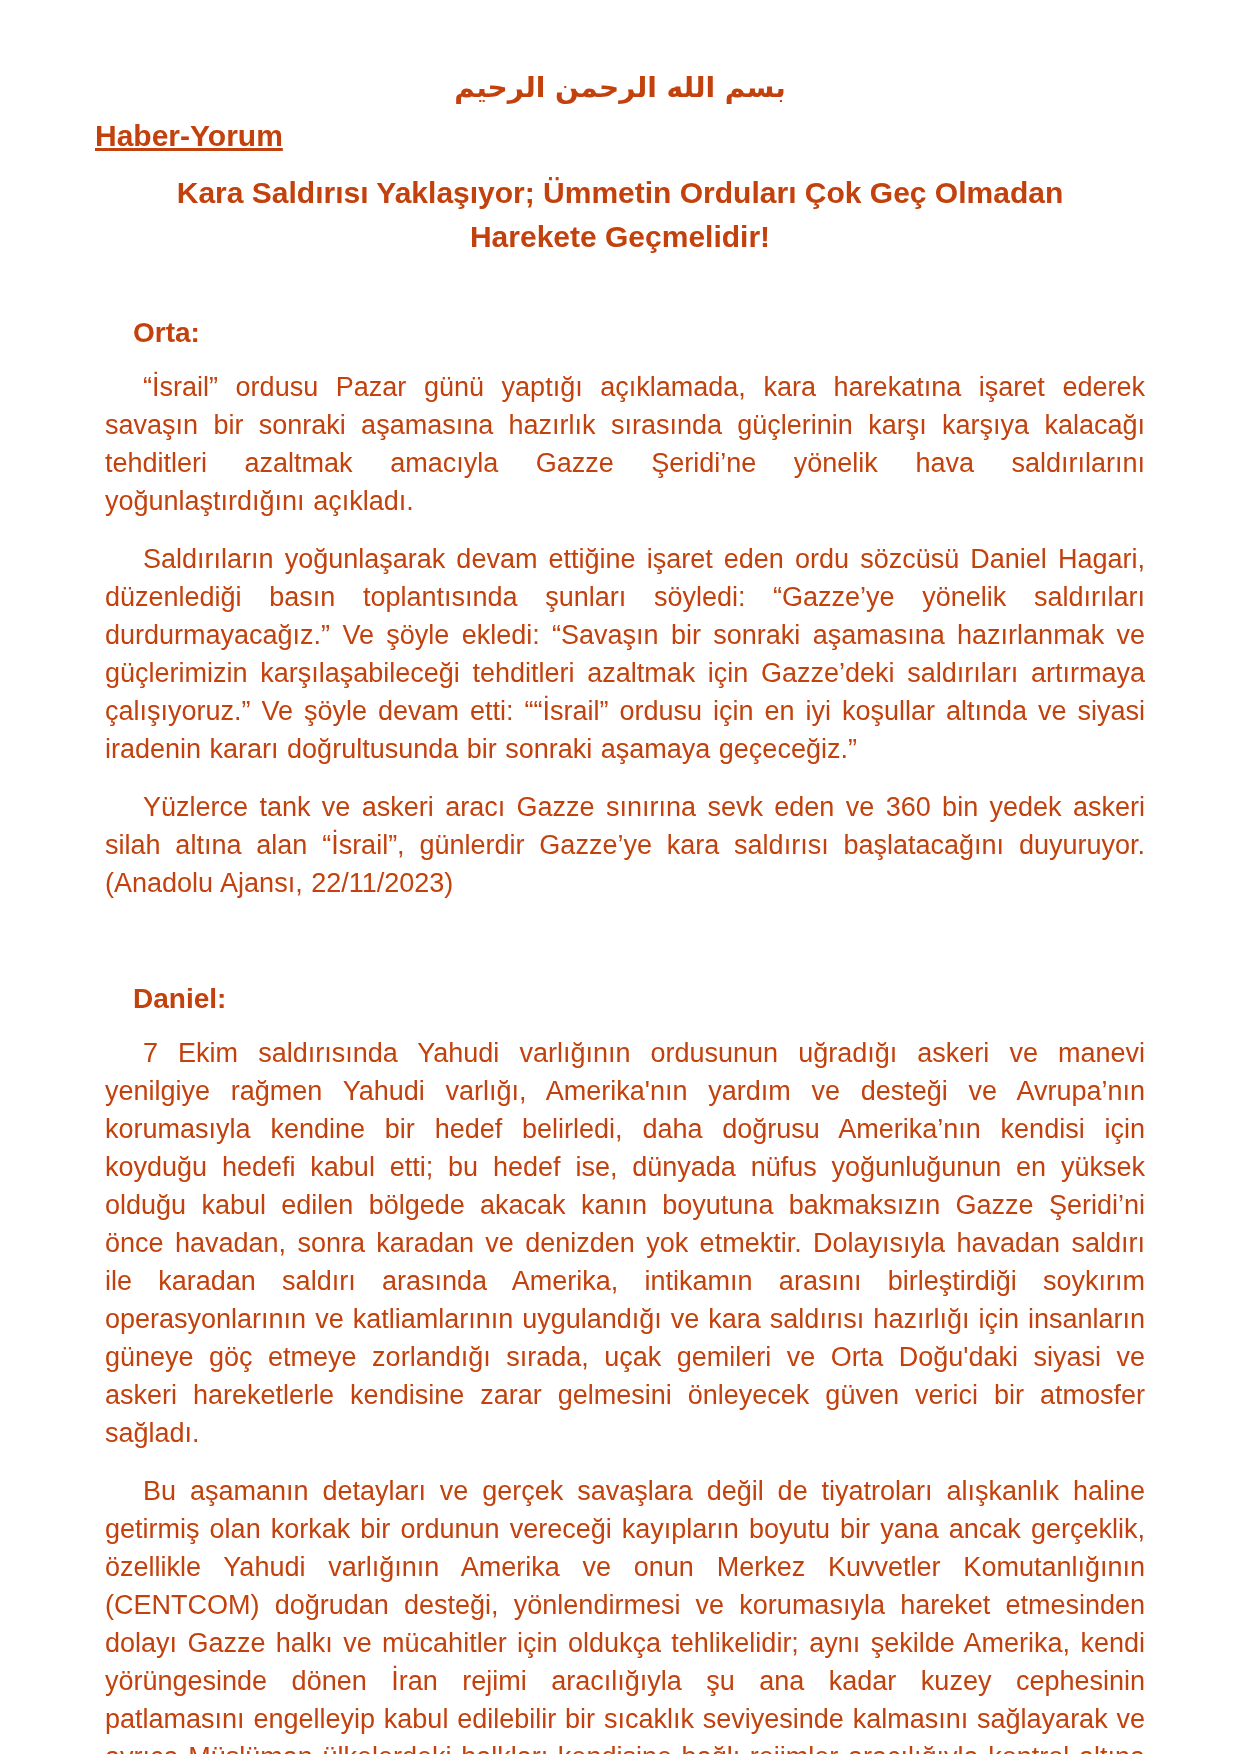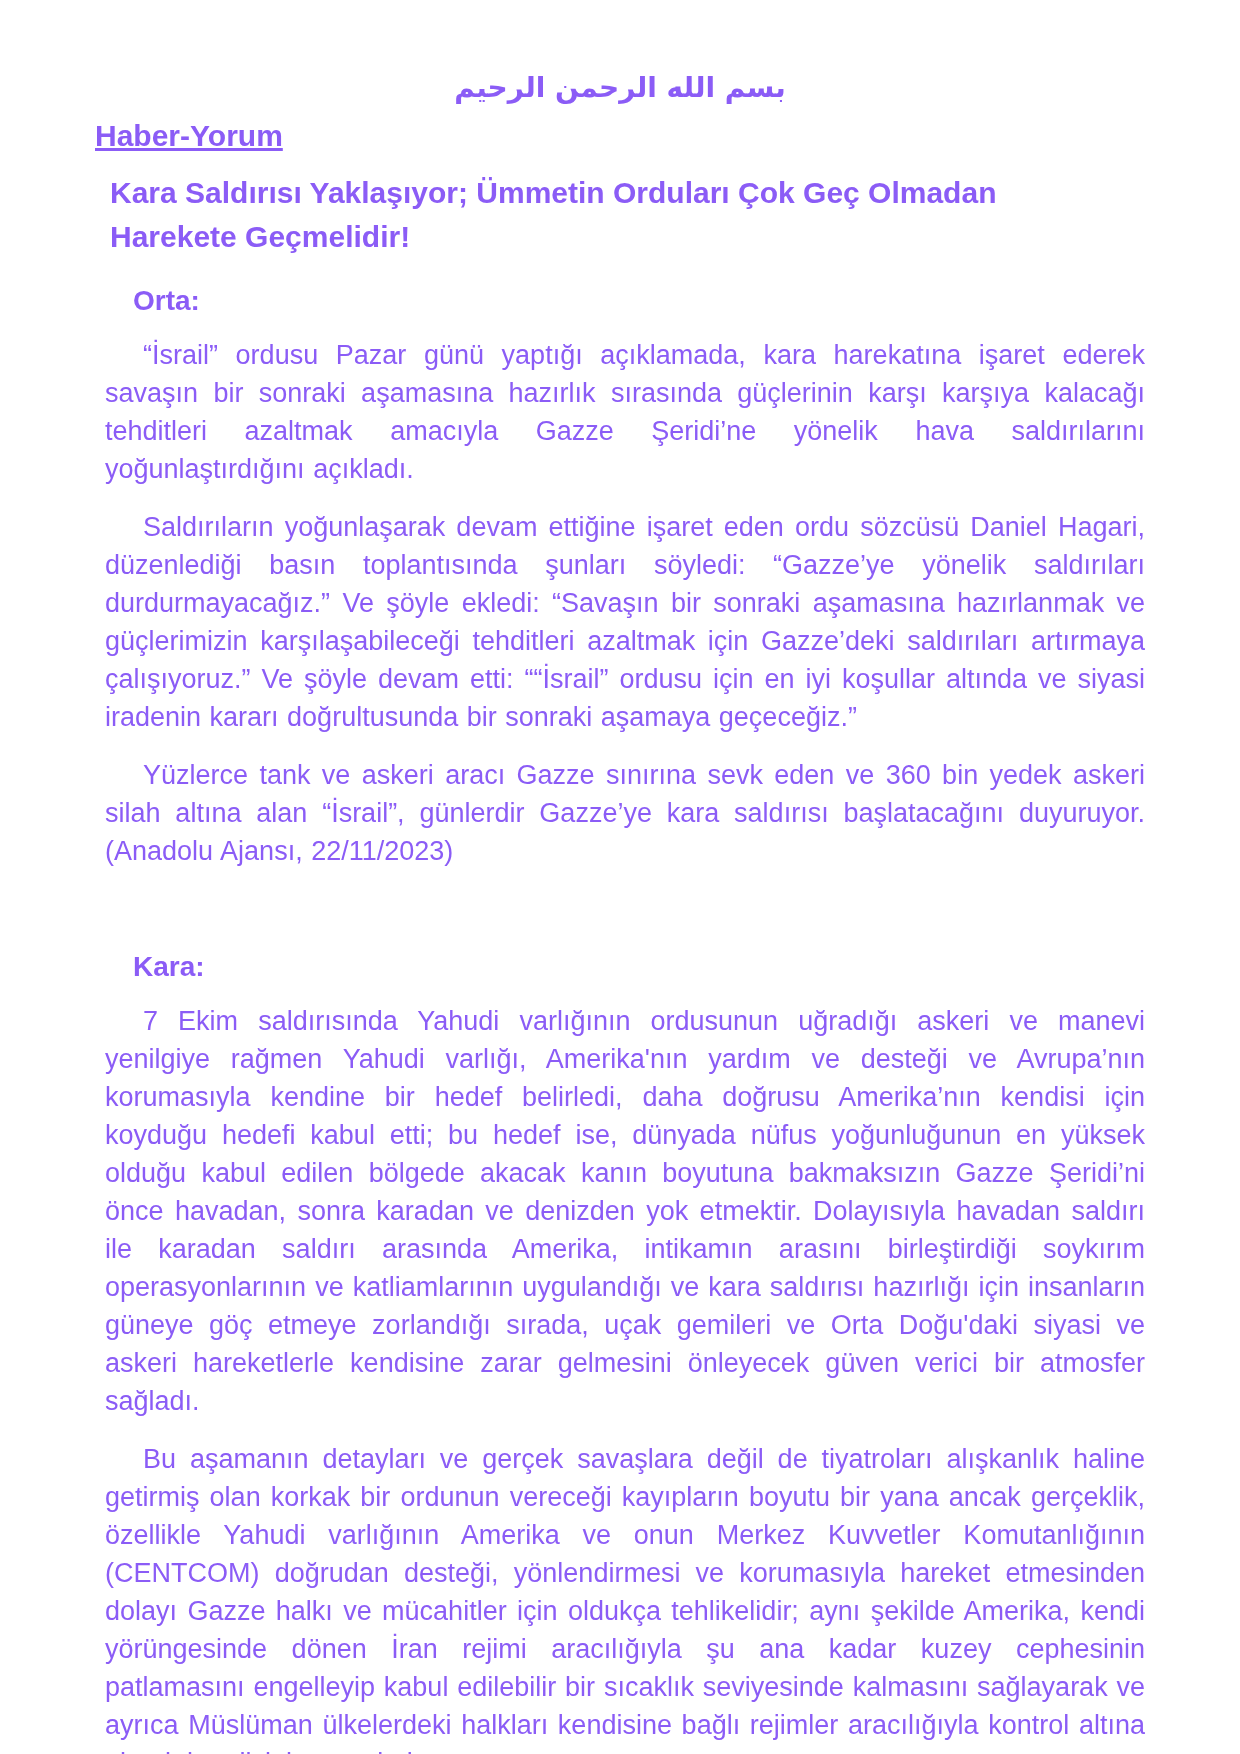--- a/index.html
+++ b/index.html
@@ -6,21 +6,21 @@
     margin: 0;
     padding: 0;
     background: #ffffff;
   }
   .page {
     position: relative;
     width: 1240px;
     height: 1754px;
     margin: 0 auto;
     background: #ffffff;
-    color: #8b5cf6;
+    color: #c2410c;
     font-family: "Liberation Sans", "DejaVu Sans", sans-serif;
     box-sizing: border-box;
     padding: 70px 95px 60px 95px;
     overflow: hidden;
   }
   .basmala {
     text-align: center;
     font-family: "DejaVu Serif", "DejaVu Sans", serif;
     font-weight: bold;
     font-size: 28px;
@@ -30,25 +30,25 @@
   }
   .kicker {
     text-align: left;
     font-size: 30px;
     font-weight: bold;
     text-decoration: underline;
     margin: 0 0 16px 0;
     line-height: 1.3;
   }
   .doc-title {
-    text-align: left;
+    text-align: center;
     font-size: 30px;
     font-weight: bold;
     line-height: 1.45;
-    margin: 0 auto 24px auto;
+    margin: 0 auto 56px auto;
     max-width: 1020px;
   }
   .section-heading {
     font-size: 28px;
     font-weight: bold;
     margin: 0 0 16px 0;
     padding-left: 38px;
     line-height: 1.35;
   }
   .section-heading.yorum {
@@ -75,19 +75,19 @@
   <h2 class="doc-title">Kara Saldırısı Yaklaşıyor; Ümmetin Orduları Çok Geç Olmadan Harekete Geçmelidir!</h2>
 
   <h3 class="section-heading">Orta:</h3>
 
   <p class="body-para">“İsrail” ordusu Pazar günü yaptığı açıklamada, kara harekatına işaret ederek savaşın bir sonraki aşamasına hazırlık sırasında güçlerinin karşı karşıya kalacağı tehditleri azaltmak amacıyla Gazze Şeridi’ne yönelik hava saldırılarını yoğunlaştırdığını açıkladı.</p>
 
   <p class="body-para">Saldırıların yoğunlaşarak devam ettiğine işaret eden ordu sözcüsü Daniel Hagari, düzenlediği basın toplantısında şunları söyledi: “Gazze’ye yönelik saldırıları durdurmayacağız.” Ve şöyle ekledi: “Savaşın bir sonraki aşamasına hazırlanmak ve güçlerimizin karşılaşabileceği tehditleri azaltmak için Gazze’deki saldırıları artırmaya çalışıyoruz.” Ve şöyle devam etti: ““İsrail” ordusu için en iyi koşullar altında ve siyasi iradenin kararı doğrultusunda bir sonraki aşamaya geçeceğiz.”</p>
 
   <p class="body-para">Yüzlerce tank ve askeri aracı Gazze sınırına sevk eden ve 360 bin yedek askeri silah altına alan “İsrail”, günlerdir Gazze’ye kara saldırısı başlatacağını duyuruyor. (Anadolu Ajansı, 22/11/2023)</p>
 
-  <h3 class="section-heading yorum">Kara:</h3>
+  <h3 class="section-heading yorum">Daniel:</h3>
 
   <p class="body-para">7 Ekim saldırısında Yahudi varlığının ordusunun uğradığı askeri ve manevi yenilgiye rağmen Yahudi varlığı, Amerika'nın yardım ve desteği ve Avrupa’nın korumasıyla kendine bir hedef belirledi, daha doğrusu Amerika’nın kendisi için koyduğu hedefi kabul etti; bu hedef ise, dünyada nüfus yoğunluğunun en yüksek olduğu kabul edilen bölgede akacak kanın boyutuna bakmaksızın Gazze Şeridi’ni önce havadan, sonra karadan ve denizden yok etmektir. Dolayısıyla havadan saldırı ile karadan saldırı arasında Amerika, intikamın arasını birleştirdiği soykırım operasyonlarının ve katliamlarının uygulandığı ve kara saldırısı hazırlığı için insanların güneye göç etmeye zorlandığı sırada, uçak gemileri ve Orta Doğu'daki siyasi ve askeri hareketlerle kendisine zarar gelmesini önleyecek güven verici bir atmosfer sağladı.</p>
 
   <p class="body-para">Bu aşamanın detayları ve gerçek savaşlara değil de tiyatroları alışkanlık haline getirmiş olan korkak bir ordunun vereceği kayıpların boyutu bir yana ancak gerçeklik, özellikle Yahudi varlığının Amerika ve onun Merkez Kuvvetler Komutanlığının (CENTCOM) doğrudan desteği, yönlendirmesi ve korumasıyla hareket etmesinden dolayı Gazze halkı ve mücahitler için oldukça tehlikelidir; aynı şekilde Amerika, kendi yörüngesinde dönen İran rejimi aracılığıyla şu ana kadar kuzey cephesinin patlamasını engelleyip kabul edilebilir bir sıcaklık seviyesinde kalmasını sağlayarak ve ayrıca Müslüman ülkelerdeki halkları kendisine bağlı rejimler aracılığıyla kontrol altına alarak kendisini garanti altına</p>
 
 </div>
 
 </body></html>

